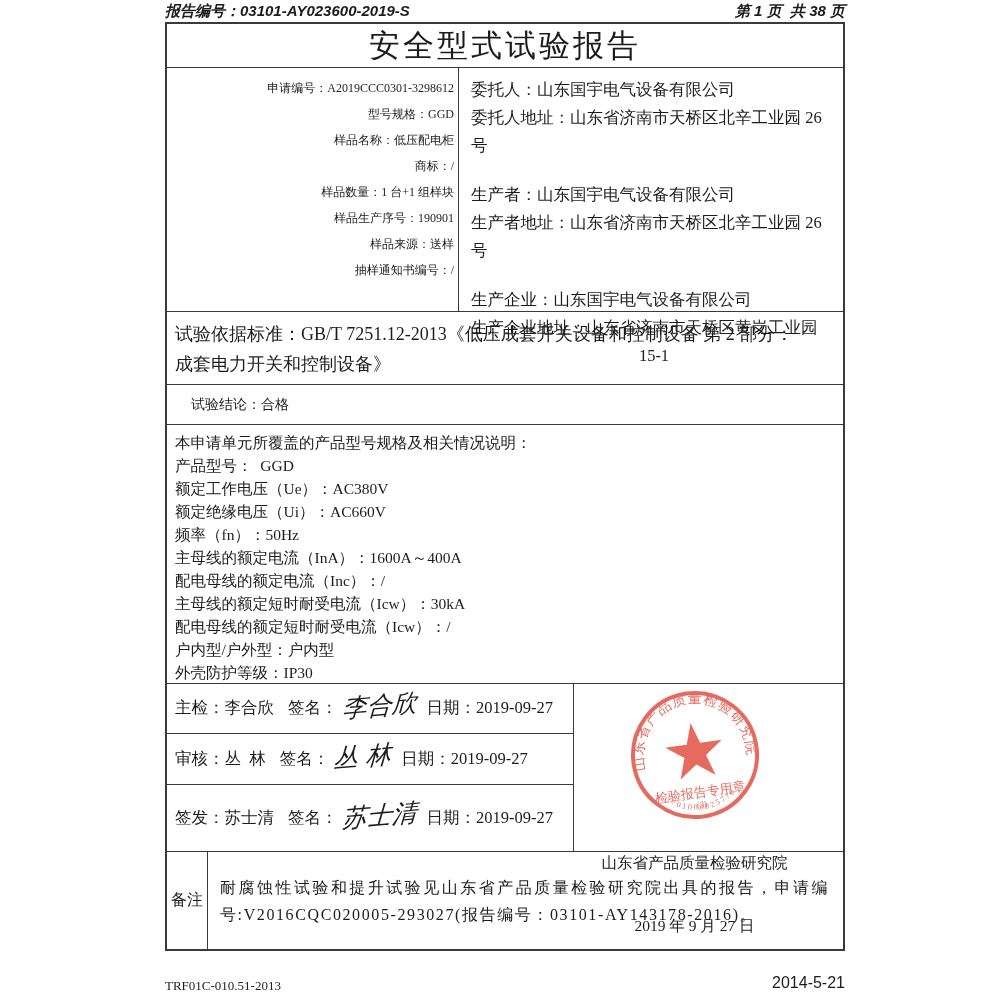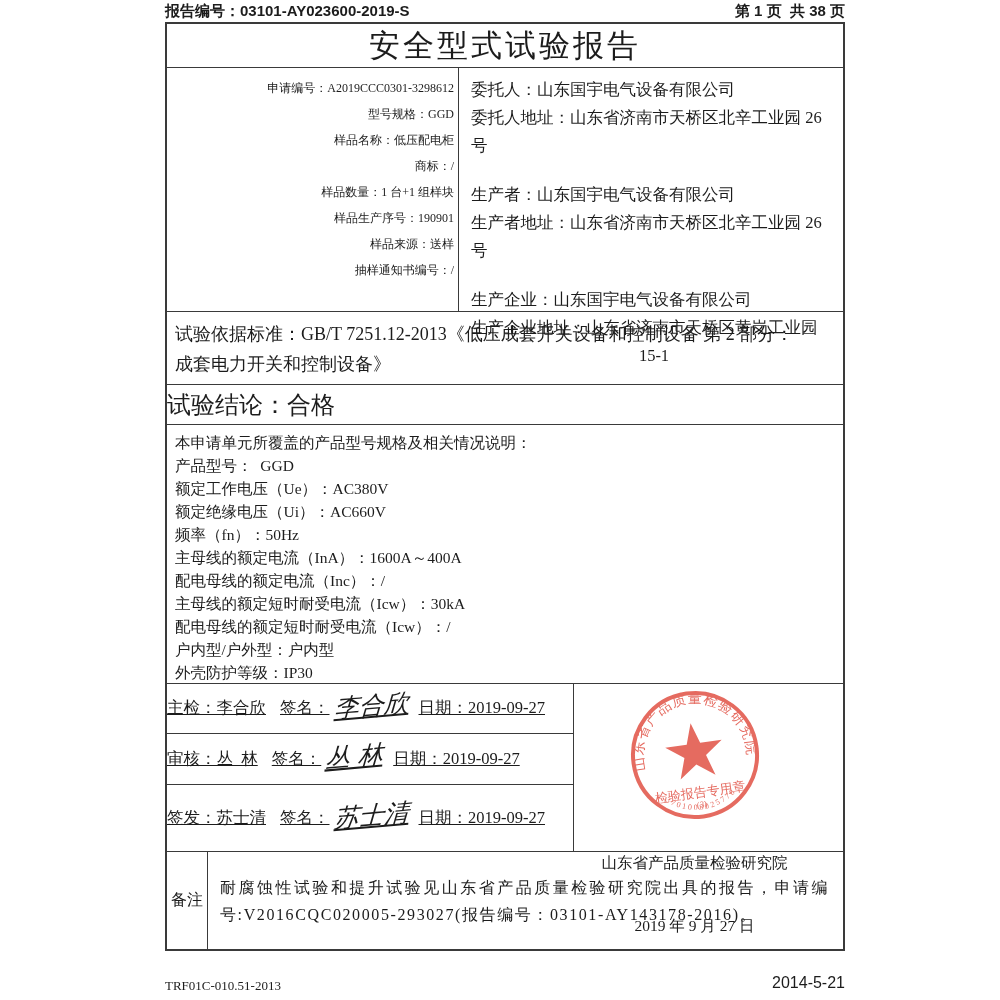--- a/index.html
+++ b/index.html
@@ -7,21 +7,21 @@
   body {
     position:relative;
     font-family:"Liberation Serif","DejaVu Serif",serif;
     color:#1c1c1c;
     overflow:hidden;
   }
   .page-header {
     position:absolute; left:165px; top:2px; width:680px;
     display:flex; justify-content:space-between;
     font-family:"Liberation Sans","DejaVu Sans",sans-serif;
-    font-weight:bold; font-size:15px; white-space:pre-wrap;
+    font-weight:bold; font-size:15px; white-space:pre-wrap;font-style:italic;
   }
   .report-table {
     position:absolute; left:165px; top:22px; width:680px;
     border:2px solid #3a3a3a;
     background:#fff;
   }
   .row { border-bottom:1px solid #3a3a3a; }
   .row:last-child { border-bottom:none; }
   .title-row {
     height:44px; display:flex; align-items:center; justify-content:center;
@@ -32,28 +32,28 @@
     width:292px; border-right:1px solid #3a3a3a;
     padding:7px 4px 0 8px; font-size:12px;text-align:right;
   }
   .info-left .line { line-height:26px; white-space:pre-wrap; }
   .info-right { flex:1; padding:8px 6px 0 12px; font-size:16.5px; }
   .info-group { margin-bottom:21px; }
   .info-group .line { line-height:28px; white-space:pre-wrap; }
   .line-indent-center { text-align:center; line-height:26px; }
   .standard-row { height:73px; padding:7px 10px 0 8px; font-size:18px; }
   .standard-row .line { line-height:30px; white-space:pre-wrap; }
-  .conclusion-row { height:40px; display:flex; align-items:center; padding-left:0; font-size:24px; }
+  .conclusion-row { height:40px; display:flex; align-items:center; padding-left:24px; font-size:14px; }
   .details-row { height:259px; padding:6px 0 0 8px; font-size:15.5px; }
   .details-row .line { line-height:23px; white-space:pre-wrap; }
   .sig-row { height:168px; display:flex; }
   .sig-left { width:407px; border-right:1px solid #3a3a3a; display:flex; flex-direction:column; }
   .sig-line {
-    display:flex; align-items:center; padding-left:0;
-    font-size:16.5px; border-bottom:1px solid #3a3a3a; white-space:pre-wrap;text-decoration:underline;
+    display:flex; align-items:center; padding-left:8px;
+    font-size:16.5px; border-bottom:1px solid #3a3a3a; white-space:pre-wrap;
   }
   .sig-line:last-child { border-bottom:none; }
   .sig-line-1 { height:50px; } .sig-line-2 { height:52px; } .sig-line-3 { height:66px; }
   .sig-role { margin-right:14px; }
   .sig-script {
     font-style:italic; font-size:25px; margin:0 10px 6px 4px;
     transform:rotate(-5deg) skewX(-8deg);
     font-family:"DejaVu Serif","Liberation Serif",serif;
     white-space:pre-wrap;
   }

